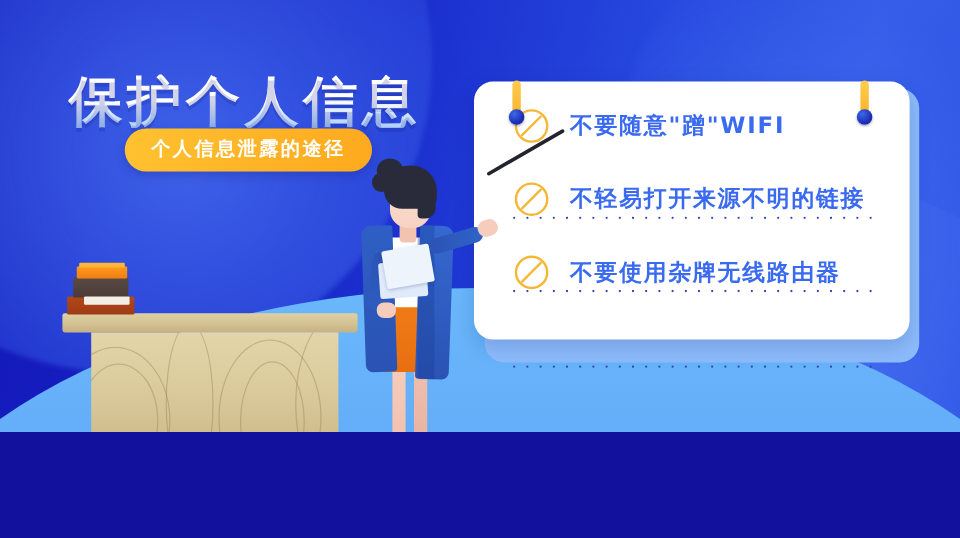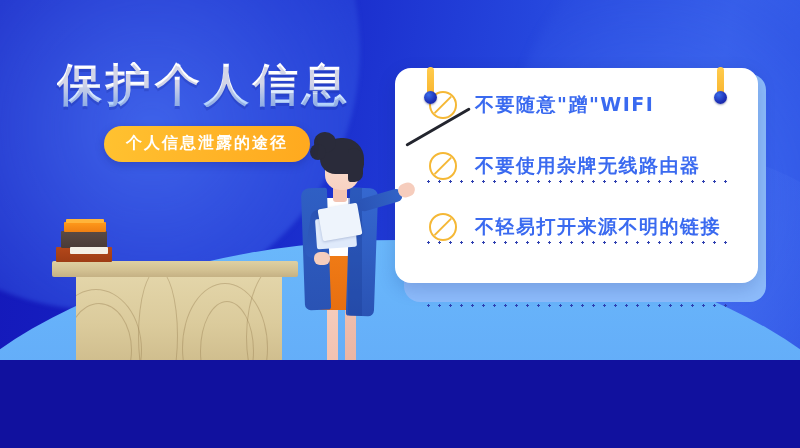--- a/index.html
+++ b/index.html
@@ -80,21 +80,20 @@
     line-height: 1;
     background: linear-gradient(180deg, #ffffff 0%, #ffffff 48%, #cfe4ff 76%, #a9ccfb 100%);
     -webkit-background-clip: text;
     background-clip: text;
     color: transparent;
     -webkit-text-fill-color: transparent;
     text-shadow: 0 3px 0 rgba(10,20,120,0.18);
     white-space: nowrap;
   }
   .subtitle-pill {
-    margin-top: 19px;
     margin-left: 47px;
     display: inline-block;
     padding: 7px 22px 8px 22px;
     border-radius: 18px;
     background: linear-gradient(100deg, #ffc230 0%, #ffb629 45%, #ffa91e 100%);
     color: #ffffff;
     font-size: 16px;
     font-weight: bold;
     letter-spacing: 2px;
     box-shadow: 0 3px 8px rgba(20,30,120,0.28);
@@ -358,24 +357,24 @@
     <div class="pin-head"></div>
   </div>
 
   <div class="card-list">
     <div class="list-row">
       <div class="ban-icon"></div>
       <div class="row-text">不要随意"蹭"WIFI</div>
     </div>
     <div class="list-row">
       <div class="ban-icon"></div>
-      <div class="row-text">不要使用杂牌无线路由器</div>
+      <div class="row-text">不轻易打开来源不明的链接</div>
     </div>
     <div class="list-row">
       <div class="ban-icon"></div>
-      <div class="row-text">不轻易打开来源不明的链接</div>
+      <div class="row-text">不要使用杂牌无线路由器</div>
     </div>
     <div class="dots d1"></div>
     <div class="dots d2"></div>
     <div class="dots d3"></div>
   </div>
 
 </div>
 
 </body></html>

